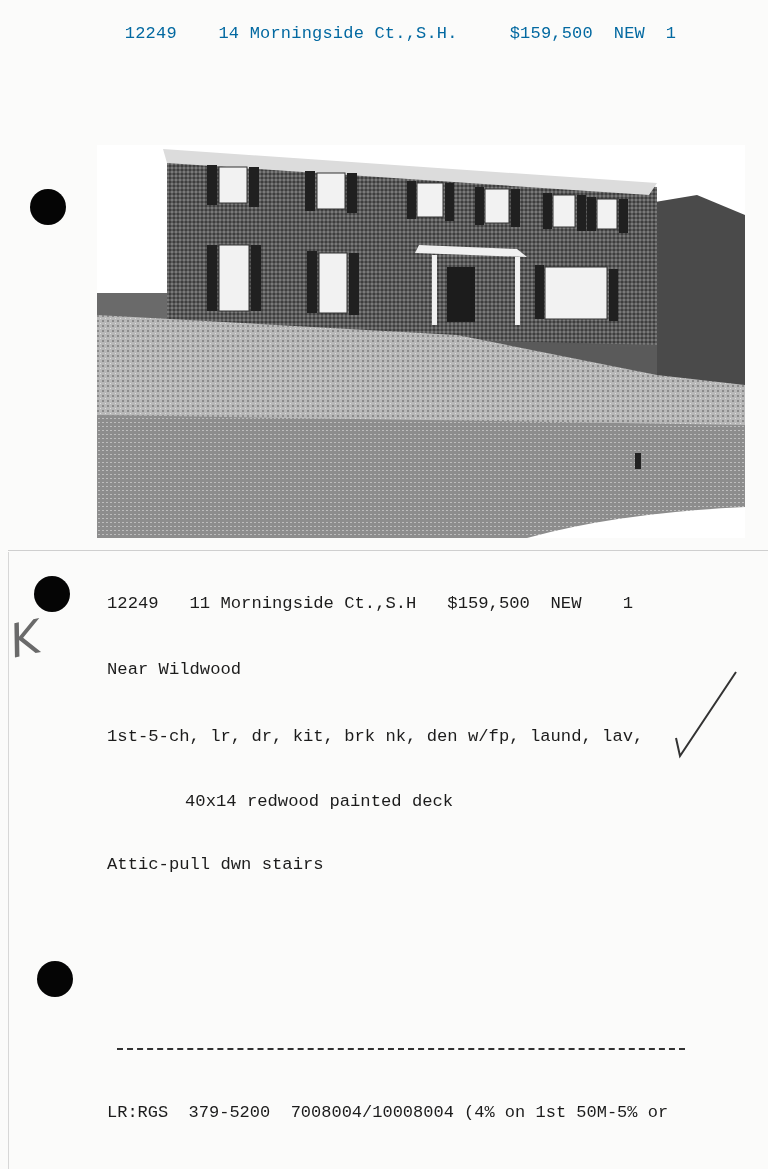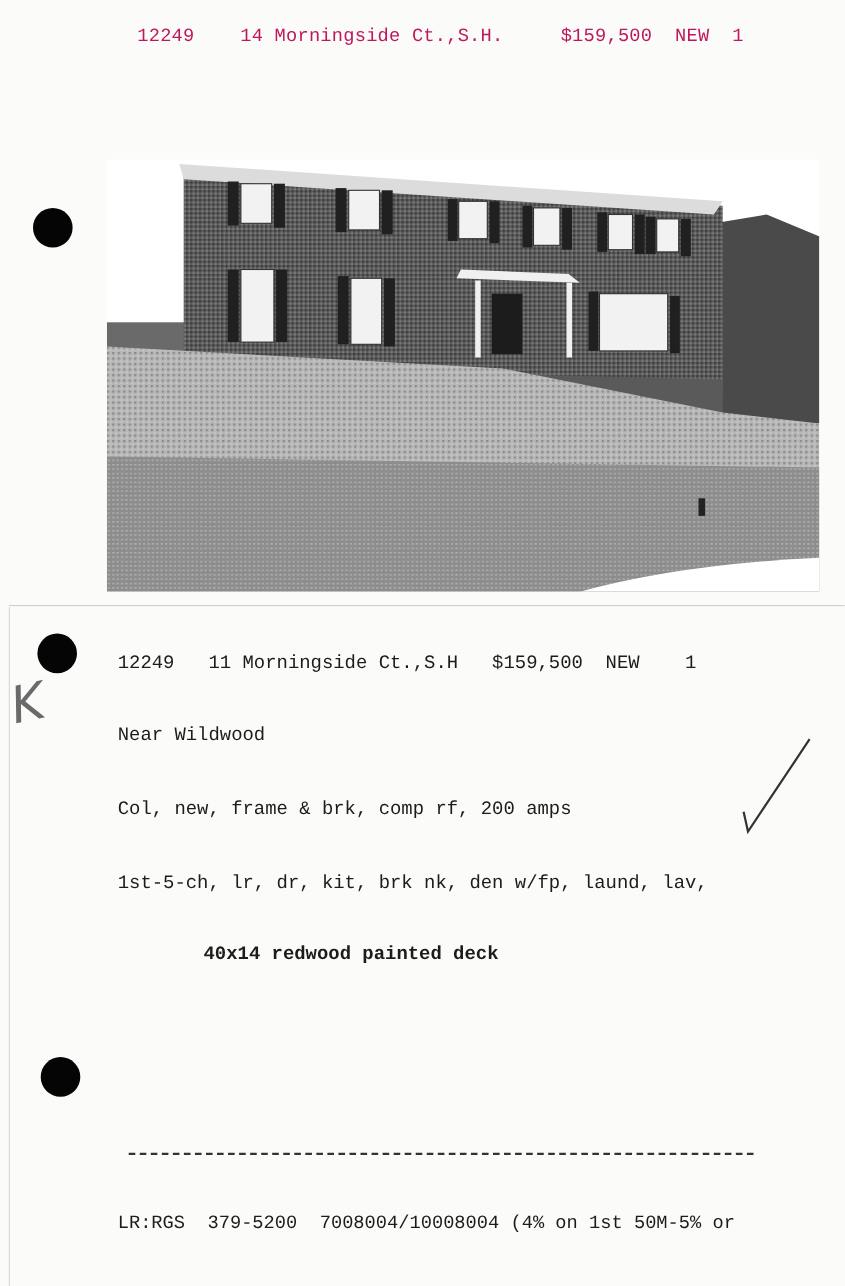--- a/index.html
+++ b/index.html
@@ -5,39 +5,39 @@
     html, body { margin: 0; padding: 0; }
     body {
       width: 768px; height: 1169px; position: relative; overflow: hidden;
       background: #fbfbfa;
       font-family: "DejaVu Serif", "Liberation Serif", serif;
       color: #1c1c1c;
     }
     .mono { font-family: "Liberation Mono", "DejaVu Sans Mono", monospace; }
     .top-header {
       position: absolute; left: 104px; top: 5px; font-size: 17px; white-space: pre;
-      color: #be185d; letter-spacing: 0.2px;
+      color: #0369a1; letter-spacing: 0.2px;
     }
     .hole { position: absolute; width: 36px; height: 36px; border-radius: 50%; background: #050505; }
     .photo {
       position: absolute; left: 97px; top: 145px; width: 648px; height: 393px;
       background: #fff; overflow: hidden;
     }
     .photo svg { display: block; }
     .card-edge {
       position: absolute; left: 8px; top: 550px; width: 760px; height: 1px; background: #cfcfcf;
     }
     .left-rule { position: absolute; left: 8px; top: 552px; width: 1px; height: 617px; background: #d7d7d7; }
     .body-text {
       position: absolute; left: 107px; top: 548px; font-size: 17.2px; line-height: 22.3px;
       white-space: pre; color: #1c1c1c;
     }
     .body-text .line { display: block; }
     .tight { line-height: 18px; }
-    .indent { padding-left: 78px; font-weight: bold; }
+    .indent { padding-left: 78px; }
     .dash-rule {
       position: absolute; left: 117px; top: 1048px; width: 568px; height: 0;
       border-top: 2px dashed #333;
     }
     .footer {
       position: absolute; left: 107px; top: 1058px; font-size: 17px; line-height: 22px;
       white-space: pre; color: #1c1c1c;
     }
     .footer .line { display: block; }
     .pencil-k {
@@ -149,23 +149,23 @@
 
 <div class="pencil-k">K</div>
 
 <svg class="checkmark" width="70" height="92" viewBox="0 0 70 92">
   <path d="M6 70 L10 88 L66 4" fill="none" stroke="#333" stroke-width="2"></path>
 </svg>
 
 <div class="body-text mono">
   <span class="line">12249   11 Morningside Ct.,S.H   $159,500  NEW    1</span>
   <span class="line">Near Wildwood</span>
-  <span class="line">Col, new, frame &amp; brk, comp rf, 200 amps</span>
   <span class="line">1st-5-ch, lr, dr, kit, brk nk, den w/fp, laund, lav,</span>
   <span class="line indent tight">40x14 redwood painted deck</span>
+  <span class="line tight">Attic-pull dwn stairs</span>
   
   
   
   
   
   
   
   
   
   

